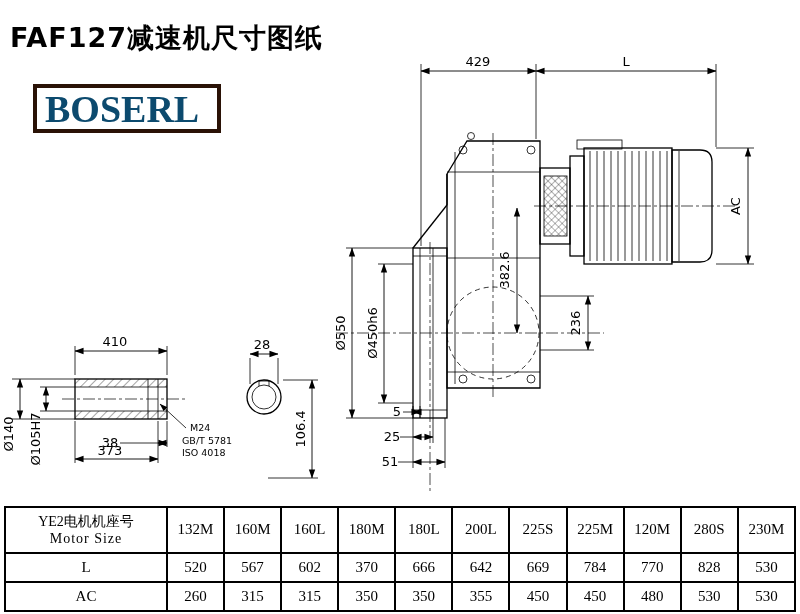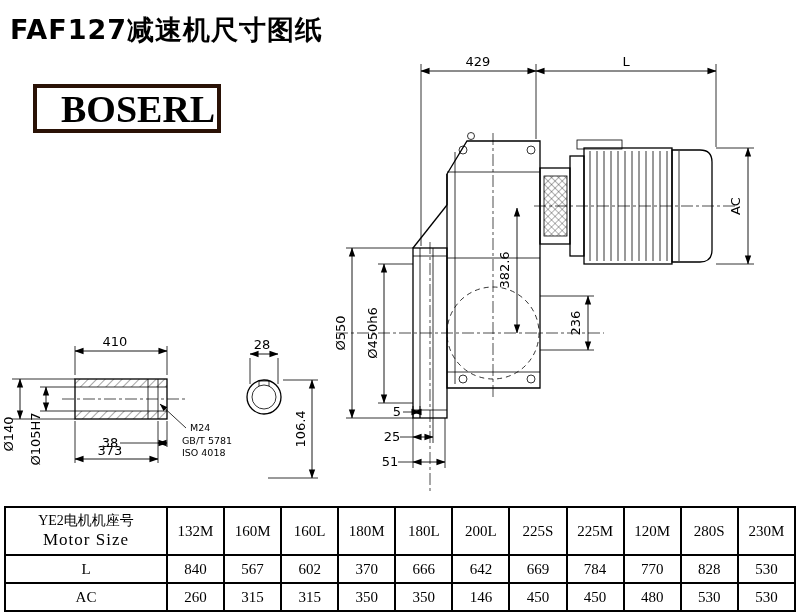--- a/index.html
+++ b/index.html
@@ -1,35 +1,35 @@
 <!DOCTYPE html>
 <html><head>
 <meta charset="utf-8">
 <style>
   * { margin:0; padding:0; box-sizing:border-box; }
   html,body { width:800px; height:614px; background:#fff; font-family:"DejaVu Sans",sans-serif; }
   .page { position:relative; width:800px; height:614px; background:#fff; overflow:hidden; }
-  .title { position:absolute; left:10px; top:12px; font-size:27px; font-weight:bold; color:#000; letter-spacing:1px; font-family:"DejaVu Sans",sans-serif; }
+  .title { position:absolute; left:10px; top:20px; font-size:27px; font-weight:bold; color:#000; letter-spacing:1px; font-family:"DejaVu Sans",sans-serif; }
   .logo { position:absolute; left:33px; top:84px; width:188px; height:49px; border:4px solid #2a1206; background:#fff; display:flex; align-items:center; padding-left:8px; }
-  .logo span { font-family:"Liberation Serif",serif; font-size:38px; font-weight:bold; color:#000000; line-height:1;margin-left:16px; }
+  .logo span { font-family:"Liberation Serif",serif; font-size:38px; font-weight:bold; color:#0c4a6e; line-height:1; }
   svg.draw { position:absolute; left:0; top:0; }
   .o { stroke:#000; stroke-width:1.3; fill:none; }
   .t { stroke:#000; stroke-width:0.8; fill:none; }
   .d { stroke:#000; stroke-width:0.9; fill:none; }
   .c { stroke:#000; stroke-width:0.7; fill:none; stroke-dasharray:12 3 3 3; }
   text.dm { font:13px "DejaVu Sans",sans-serif; fill:#000; }
   text.sm { font:9.5px "DejaVu Sans",sans-serif; fill:#000; }
   .tablewrap { position:absolute; left:4px; right:4px; top:506px; bottom:2px; }
   table { width:100%; height:100%; border-collapse:collapse; table-layout:fixed; font-family:"Liberation Serif",serif; }
   th,td { border:2px solid #000; text-align:center; vertical-align:middle; font-size:15px; font-weight:normal; color:#000; padding:0; }
   col.c0 { width:162px; }
   tr.hdr { height:30px; }
   tr.row { height:23px; }
   .hdr-cn { font-size:14px; }
-  .hdr-en { font-size:17px; letter-spacing:1px; }
+  .hdr-en { font-size:14px; letter-spacing:1px; }
 </style>
 </head>
 <body>
 
 <div class="page">
 
   <div class="title">FAF127减速机尺寸图纸</div>
 
   <div class="logo">
     <span>BOSERL</span>
@@ -252,40 +252,40 @@
         <th>180L</th>
         <th>200L</th>
         <th>225S</th>
         <th>225M</th>
         <th>120M</th>
         <th>280S</th>
         <th>230M</th>
       </tr>
       <tr class="row">
         <td>L</td>
-        <td>840</td>
+        <td>520</td>
         <td>567</td>
         <td>602</td>
         <td>370</td>
         <td>666</td>
         <td>642</td>
         <td>669</td>
         <td>784</td>
         <td>770</td>
         <td>828</td>
         <td>530</td>
       </tr>
       <tr class="row">
         <td>AC</td>
         <td>260</td>
         <td>315</td>
         <td>315</td>
         <td>350</td>
         <td>350</td>
-        <td>146</td>
+        <td>355</td>
         <td>450</td>
         <td>450</td>
         <td>480</td>
         <td>530</td>
         <td>530</td>
       </tr>
     </tbody>
       </table>
   </div>
 

